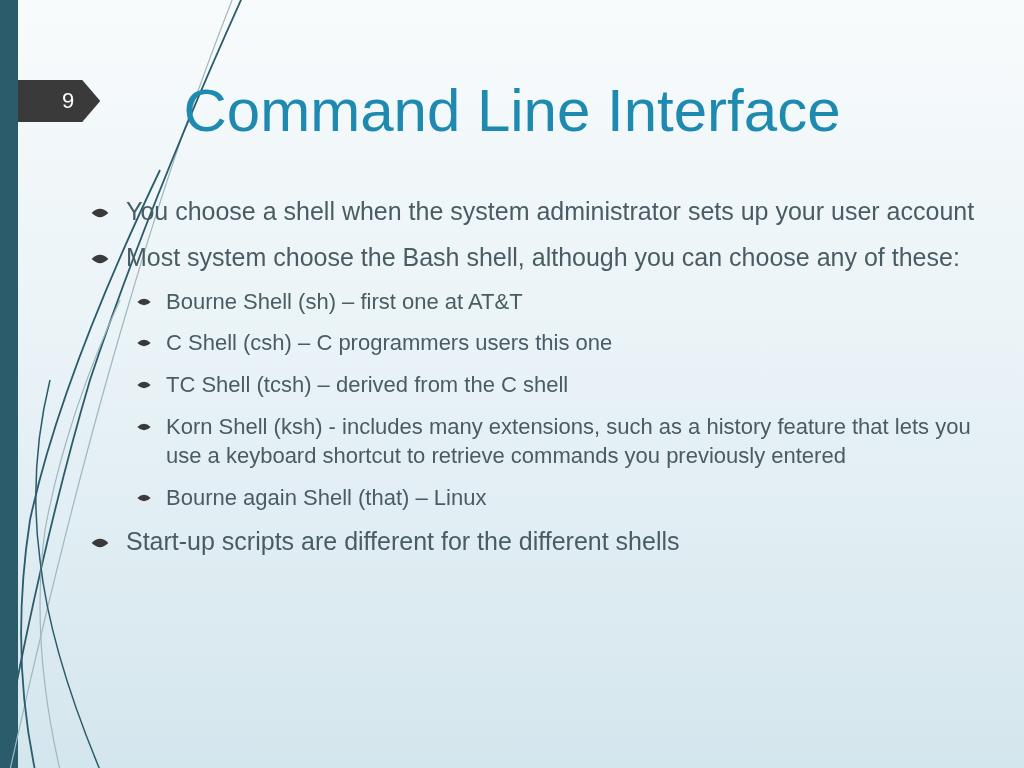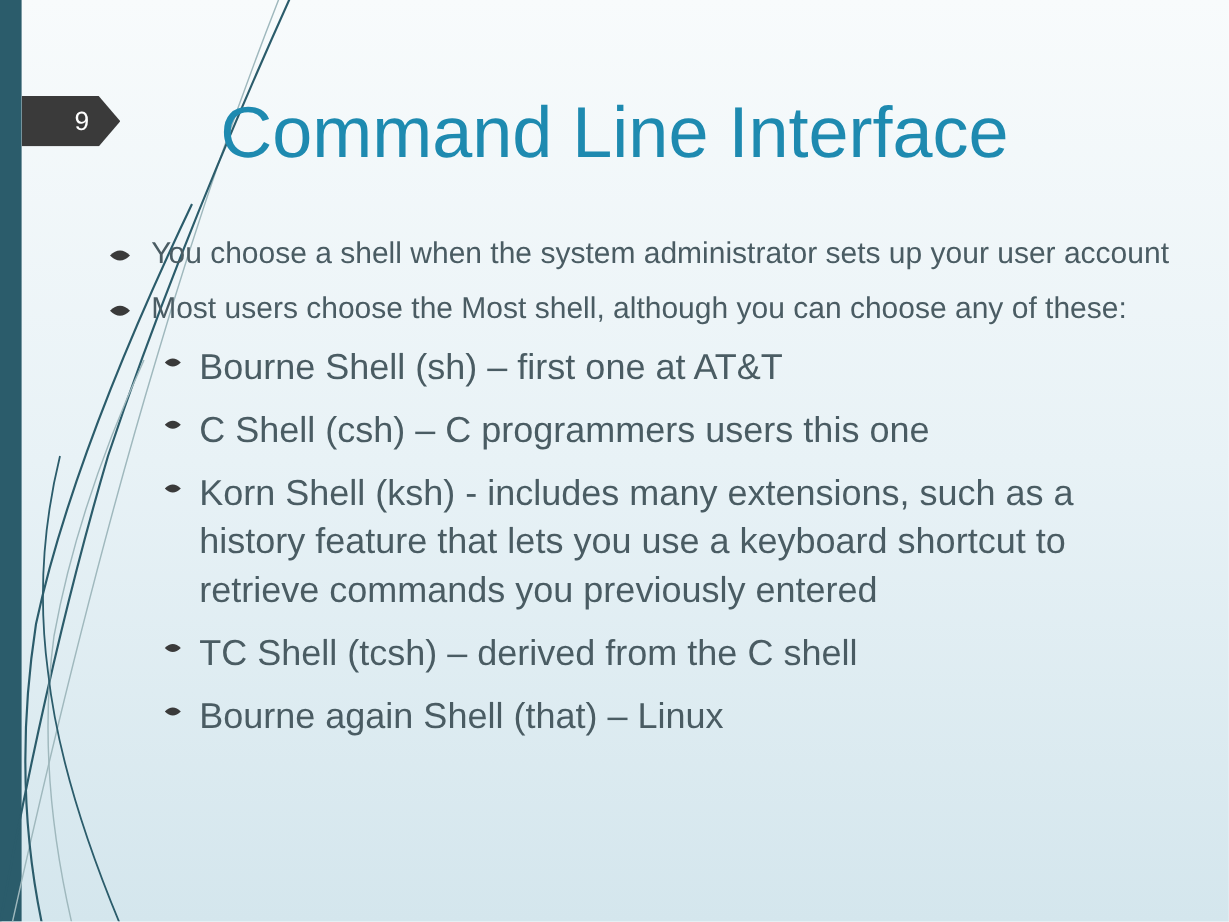--- a/index.html
+++ b/index.html
@@ -60,21 +60,21 @@
       align-items: flex-start;
       margin-bottom: 12px;
       font-size: 25px;
       line-height: 1.35;
     }
     .bullet-2 {
       display: flex;
       align-items: flex-start;
       margin-bottom: 12px;
       margin-left: 46px;
-      font-size: 30px;
+      font-size: 22px;
       line-height: 1.35;
     }
     .bullet-icon-1 {
       flex-shrink: 0;
       width: 20px;
       height: 20px;
       margin-right: 16px;
       margin-top: 8px;
     }
     .bullet-icon-2 {
@@ -113,52 +113,58 @@
     <svg class="bullet-icon-1" viewBox="0 0 24 24">
         <path d="M2 12 Q12 2 22 12 Q12 22 2 12 Z" fill="#3a3a3a"></path>
       </svg>
     <span class="bullet-text">You choose a shell when the system administrator sets up your user account</span>
   </div>
 
   <div class="bullet-1">
     <svg class="bullet-icon-1" viewBox="0 0 24 24">
         <path d="M2 12 Q12 2 22 12 Q12 22 2 12 Z" fill="#3a3a3a"></path>
       </svg>
-    <span class="bullet-text">Most users choose the Most shell, although you can choose any of these:</span>
+    <span class="bullet-text">Most system choose the Bash shell, although you can choose any of these:</span>
   </div>
 
   <div class="bullet-2">
     <svg class="bullet-icon-2" viewBox="0 0 24 24">
         <path d="M2 12 Q12 2 22 12 Q12 22 2 12 Z" fill="#3a3a3a"></path>
       </svg>
     <span class="bullet-text">Bourne Shell (sh) – first one at AT&amp;T</span>
   </div>
 
   <div class="bullet-2">
     <svg class="bullet-icon-2" viewBox="0 0 24 24">
         <path d="M2 12 Q12 2 22 12 Q12 22 2 12 Z" fill="#3a3a3a"></path>
       </svg>
     <span class="bullet-text">C Shell (csh) – C programmers users this one</span>
   </div>
 
   <div class="bullet-2">
     <svg class="bullet-icon-2" viewBox="0 0 24 24">
         <path d="M2 12 Q12 2 22 12 Q12 22 2 12 Z" fill="#3a3a3a"></path>
       </svg>
-    <span class="bullet-text">Korn Shell (ksh) - includes many extensions, such as a history feature that lets you use a keyboard shortcut to retrieve commands you previously entered</span>
+    <span class="bullet-text">TC Shell (tcsh) – derived from the C shell</span>
   </div>
 
   <div class="bullet-2">
     <svg class="bullet-icon-2" viewBox="0 0 24 24">
         <path d="M2 12 Q12 2 22 12 Q12 22 2 12 Z" fill="#3a3a3a"></path>
       </svg>
-    <span class="bullet-text">TC Shell (tcsh) – derived from the C shell</span>
+    <span class="bullet-text">Korn Shell (ksh) - includes many extensions, such as a history feature that lets you use a keyboard shortcut to retrieve commands you previously entered</span>
   </div>
 
   <div class="bullet-2">
     <svg class="bullet-icon-2" viewBox="0 0 24 24">
         <path d="M2 12 Q12 2 22 12 Q12 22 2 12 Z" fill="#3a3a3a"></path>
       </svg>
     <span class="bullet-text">Bourne again Shell (that) – Linux</span>
   </div>
 
+  <div class="bullet-1">
+    <svg class="bullet-icon-1" viewBox="0 0 24 24">
+        <path d="M2 12 Q12 2 22 12 Q12 22 2 12 Z" fill="#3a3a3a"></path>
+      </svg>
+    <span class="bullet-text">Start-up scripts are different for the different shells</span>
+  </div>
 
 </div>
 
 </body></html>

